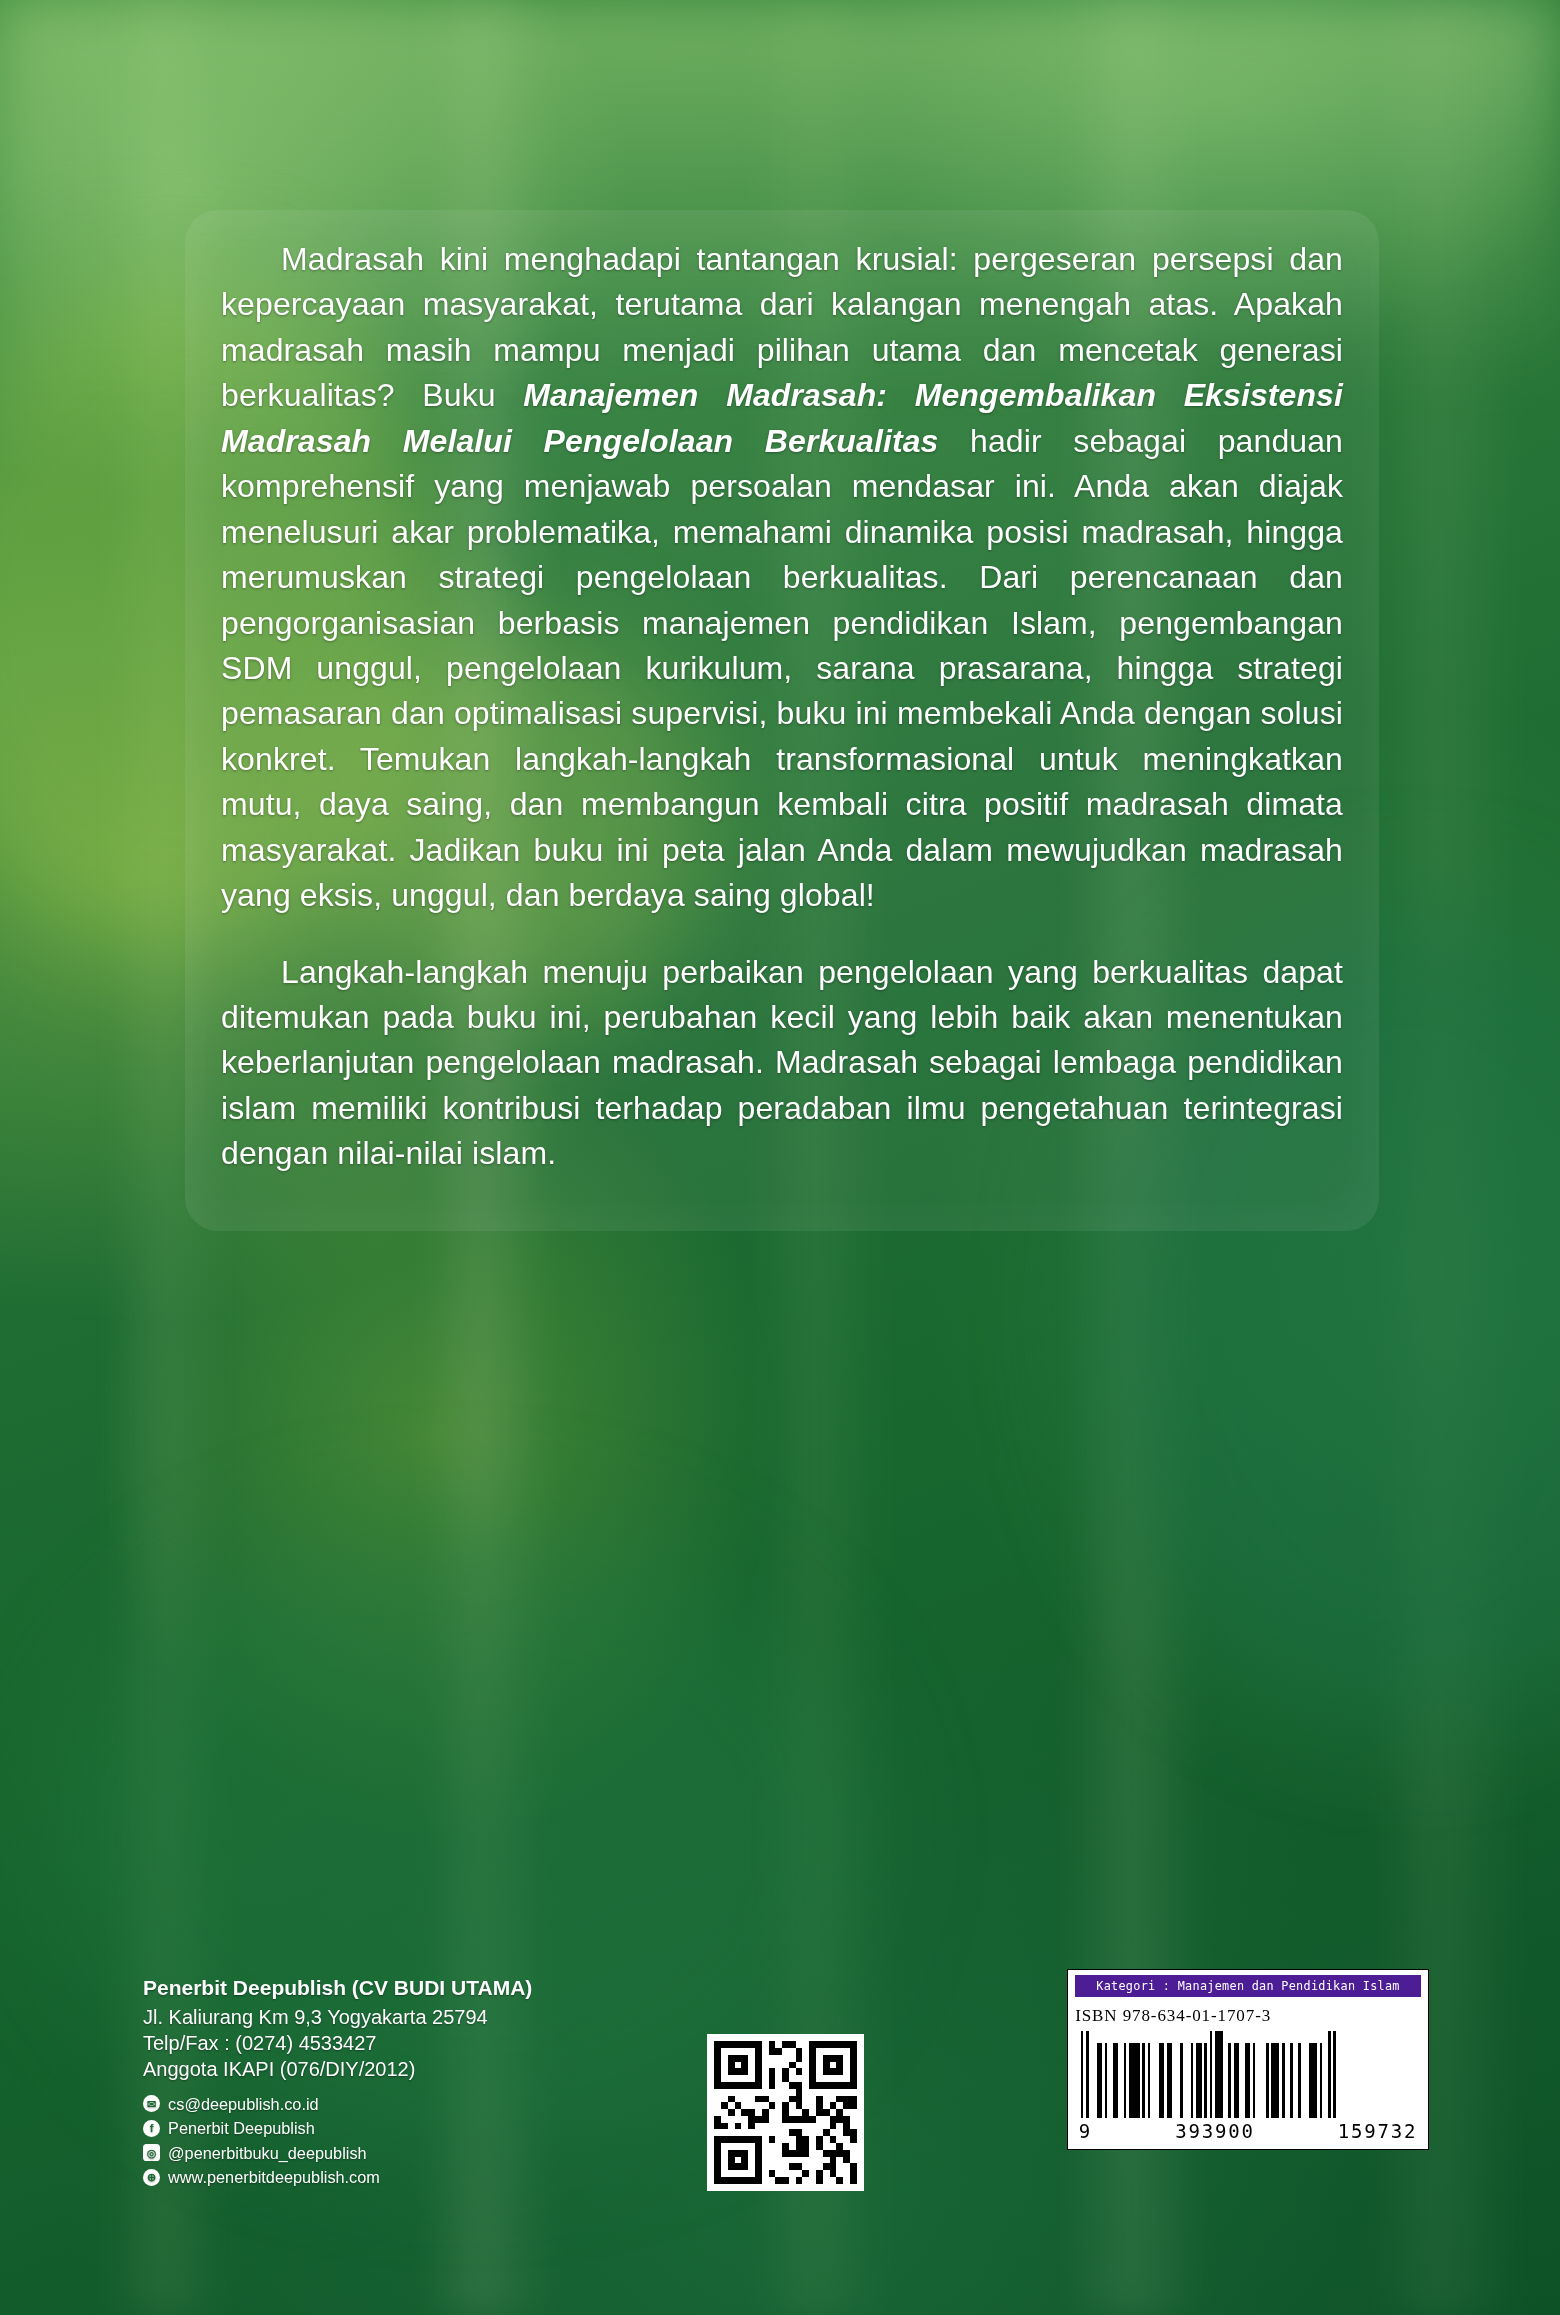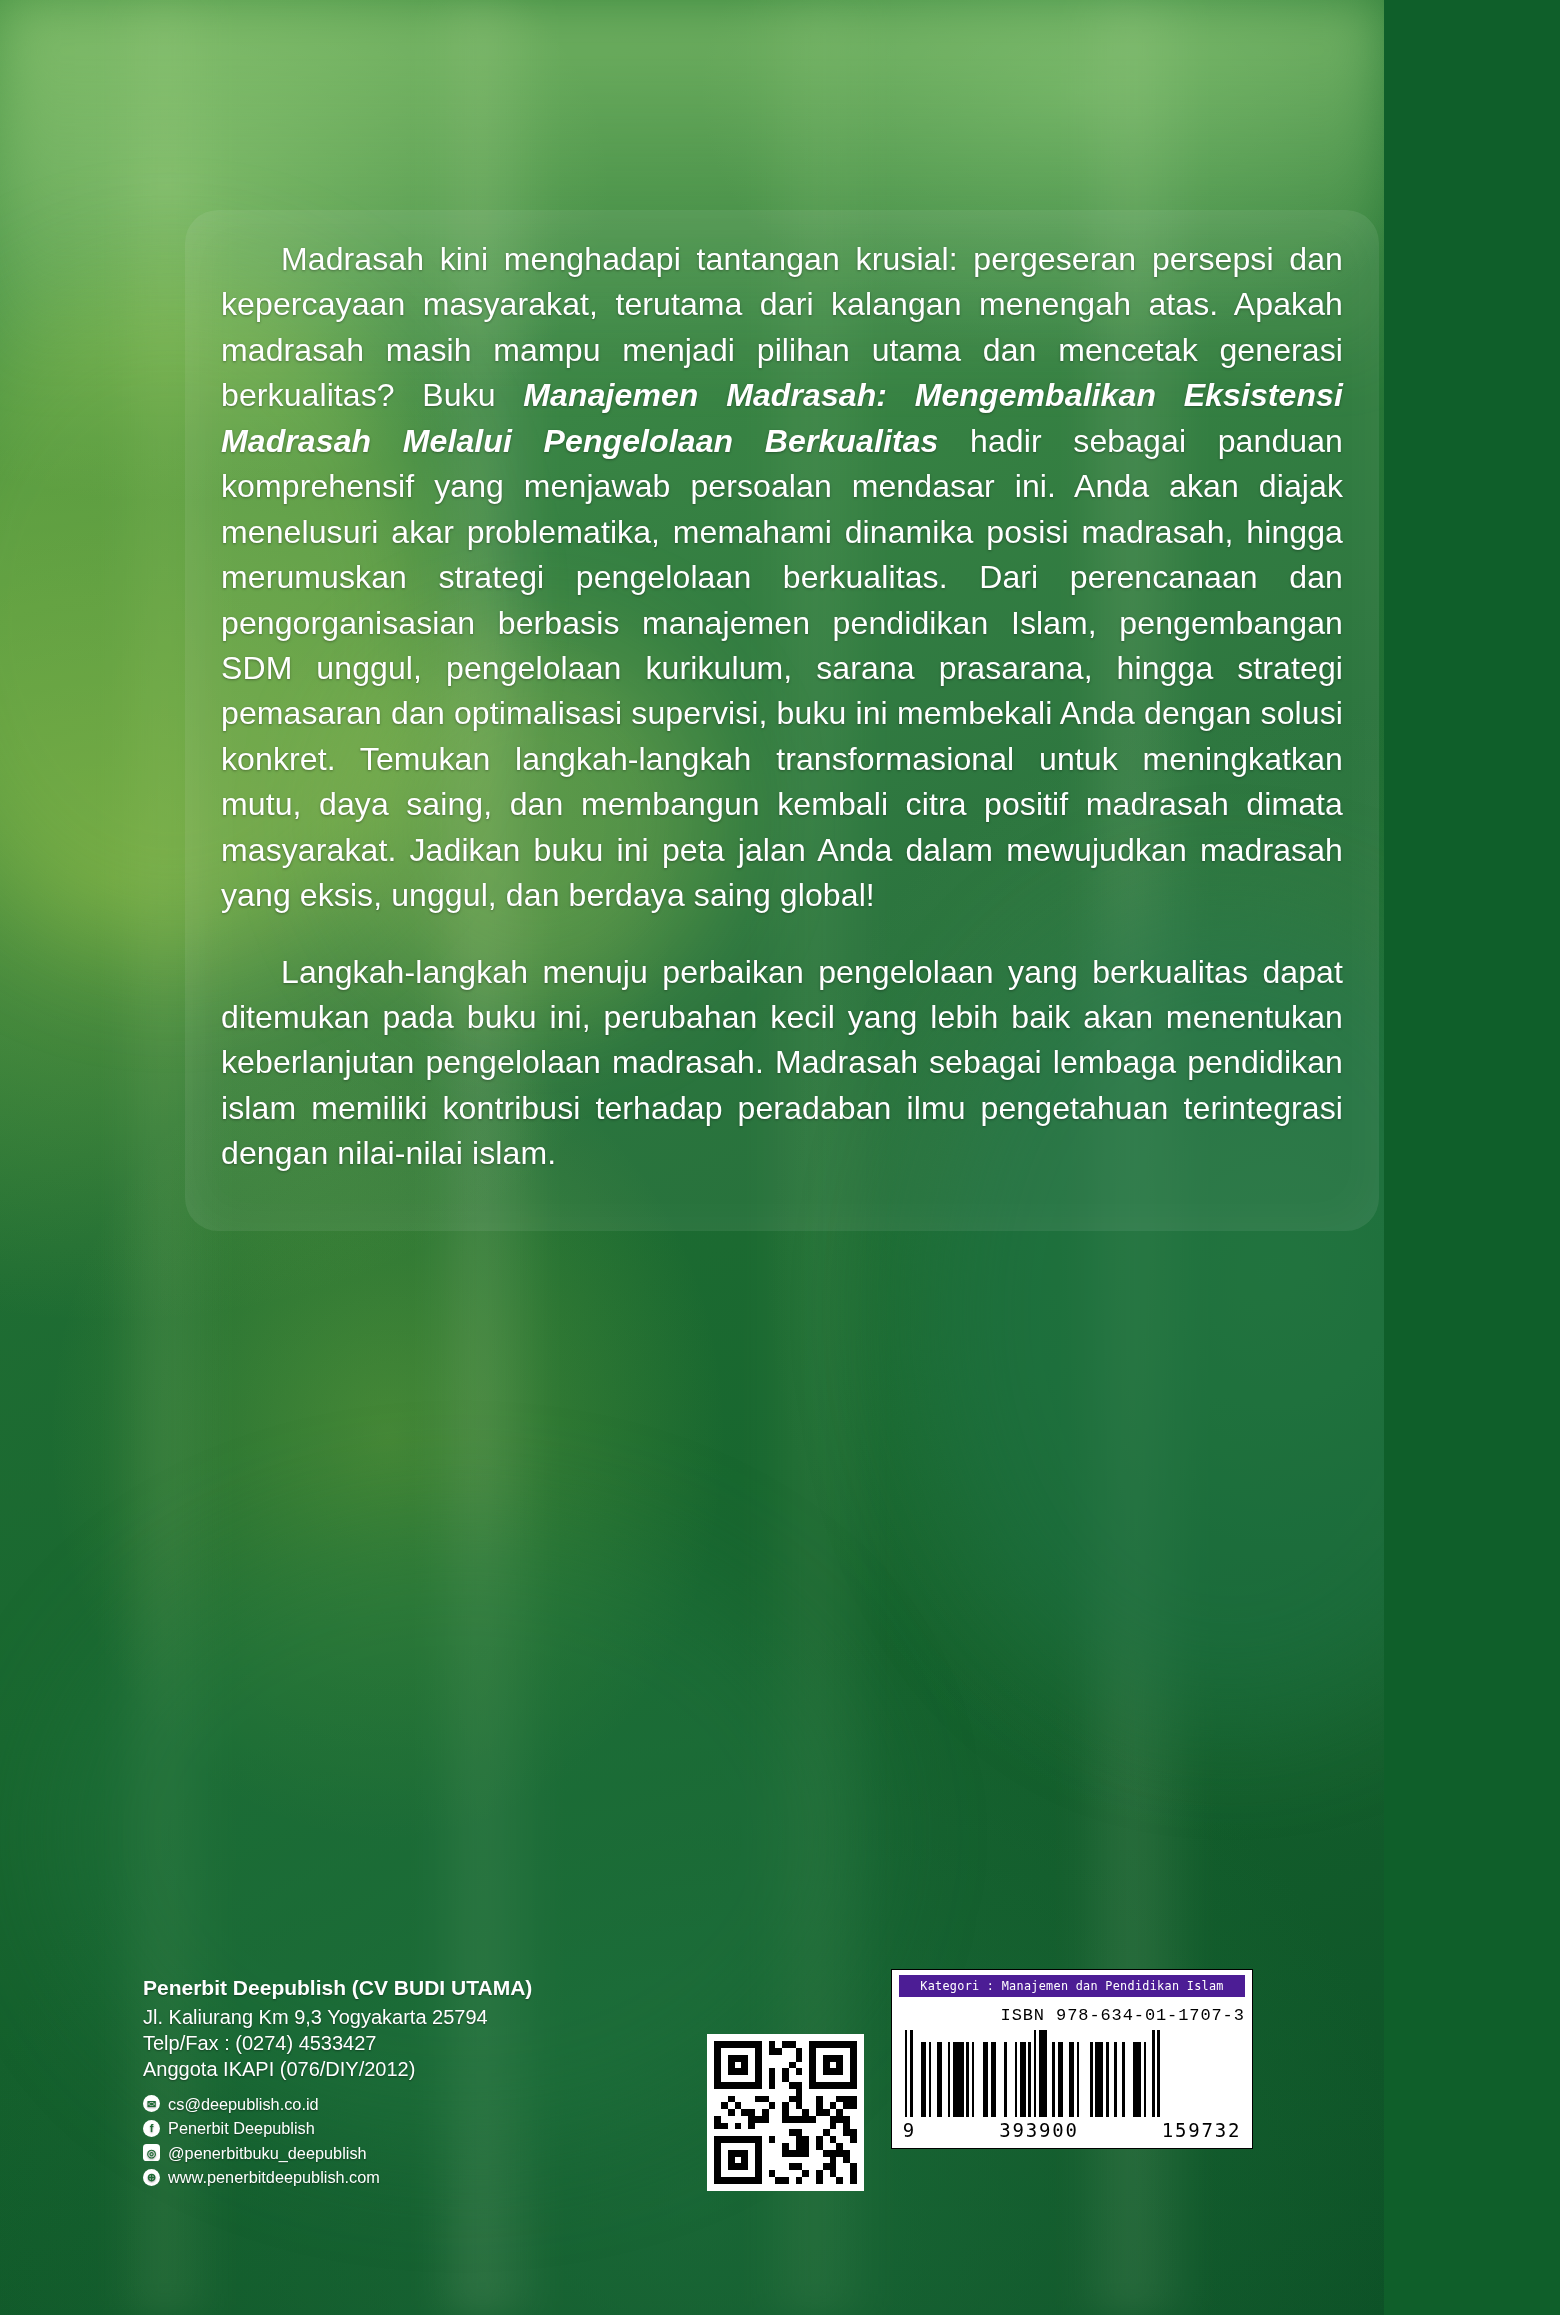--- a/index.html
+++ b/index.html
@@ -9,21 +9,21 @@
   body {
     width: 1560px;
     height: 2316px;
     font-family: "Liberation Sans", sans-serif;
     background: #0f5f2a;
     overflow: hidden;
   }
 
   .cover {
     position: relative;
-    width: 1384px;
+    width: 1560px;
     height: 2316px;
     overflow: hidden;
     background:
       radial-gradient(ellipse 633px 452px at 12% 8%, rgba(150,205,120,0.55), rgba(150,205,120,0) 70%),
       radial-gradient(ellipse 543px 380px at 78% 4%, rgba(120,190,110,0.45), rgba(120,190,110,0) 70%),
       radial-gradient(ellipse 814px 633px at 8% 38%, rgba(200,225,90,0.30), rgba(200,225,90,0) 70%),
       radial-gradient(ellipse 470px 561px at 28% 62%, rgba(180,215,70,0.28), rgba(180,215,70,0) 72%),
       radial-gradient(ellipse 724px 814px at 92% 55%, rgba(60,140,70,0.55), rgba(60,140,70,0) 70%),
       radial-gradient(ellipse 995px 814px at 50% 95%, rgba(30,110,60,0.65), rgba(30,110,60,0) 72%),
       linear-gradient(160deg, #3f8d3f 0%, #2e7d3a 22%, #1f6d33 45%, #18672f 62%, #125c2b 80%, #0d5227 100%);
@@ -189,23 +189,23 @@
     font-size: 11.8px;
     color: #ffffff;
     background: #4c1d95;
     padding: 3.6px 5.4px;
     text-align: center;
     letter-spacing: 0.3px;
     white-space: nowrap;
     overflow: hidden;
   }
   .isbn-text {
-    font-family: Liberation Mono, monospace;
+    font-family: Liberation Serif, serif;
     font-size: 17px;
-    text-align: right;
+    text-align: left;
     color: #000;
     margin: 9px 0 5.4px 0;
     letter-spacing: 0.9px;
   }
   .barcode {
     height: 87px;
     display: flex;
     align-items: flex-end;
     gap: 0;
     padding: 0 5.4px;

